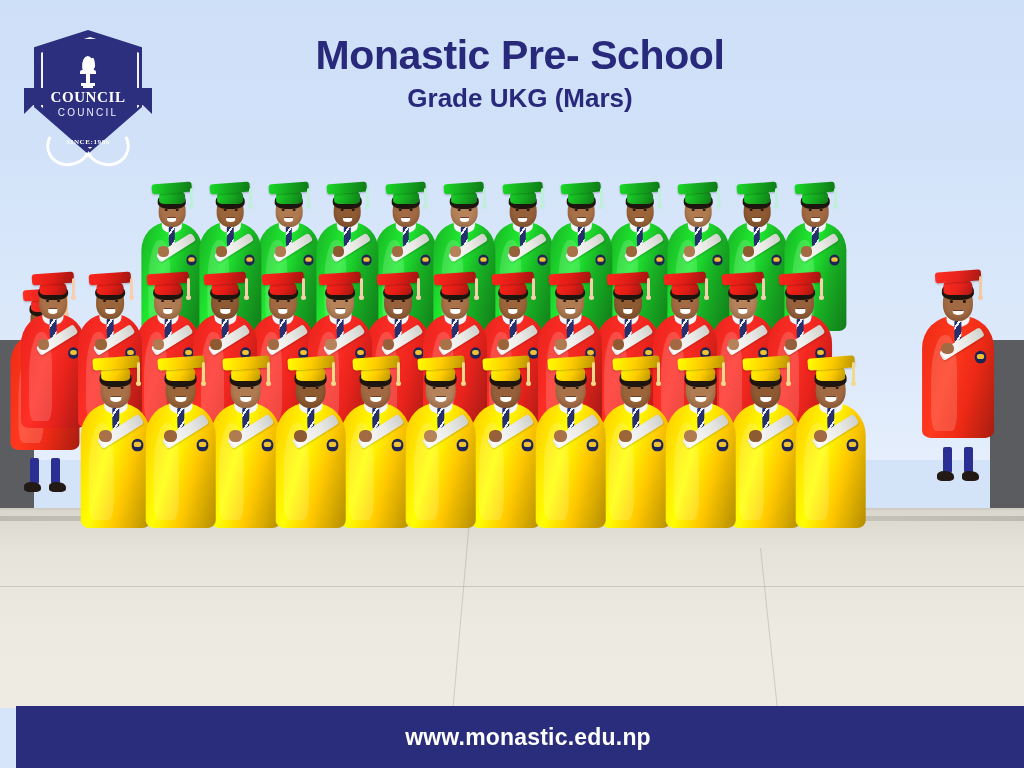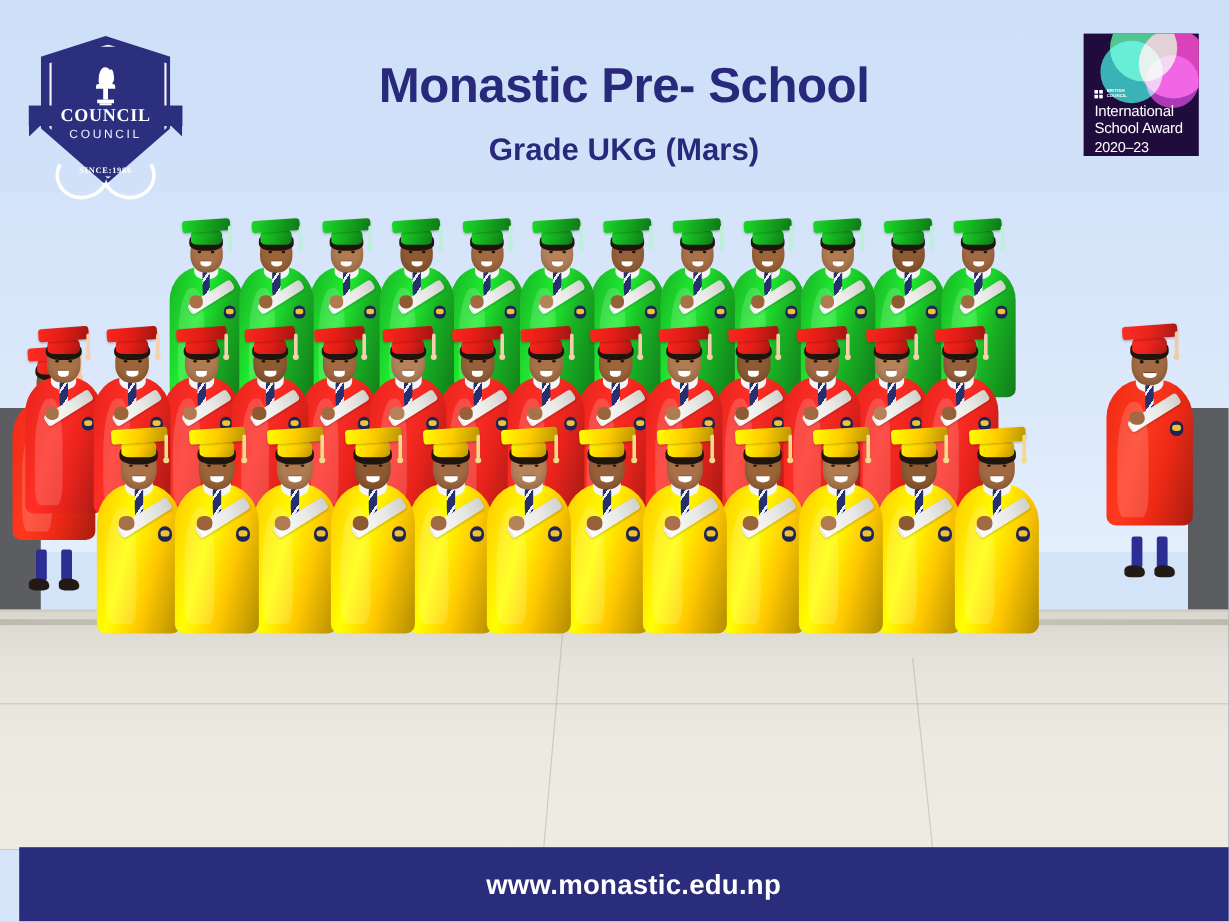--- a/index.html
+++ b/index.html
@@ -74,21 +74,21 @@
   .wreath-l{left:0;border-color:transparent transparent #fff #fff;transform:rotate(-18deg);}
   .wreath-r{right:0;border-color:transparent #fff #fff transparent;transform:rotate(18deg);}
   .wreath-star{
     position:absolute;left:38px;top:26px;color:#fff;font-size:10px;line-height:10px;
   }
 
   
   #title-block{position:absolute;left:240px;top:34px;width:560px;text-align:center;}
   #main-title{
     color:#28297b;font-size:41px;font-weight:bold;line-height:1.06;
-    letter-spacing:-.4px;margin:16px;
+    letter-spacing:-.4px;margin:0;
   }
   #subtitle-1{color:#28297b;font-size:26px;font-weight:bold;margin-top:6px;line-height:1.18;}
   #subtitle-2{color:#28297b;font-size:26px;font-weight:bold;line-height:1.18;}
 
   
   #award-badge{
     position:absolute;left:903px;top:28px;width:96px;height:102px;
     background:#1f0b3c;overflow:hidden;
   }
   .bc-circ{position:absolute;border-radius:50%;mix-blend-mode:screen;}
@@ -235,40 +235,20 @@
         <div class="crest-sub">COUNCIL</div>
         <div class="crest-since">SINCE:1986</div>
       </div>
     </div>
 
     <div id="title-block">
       <div id="main-title">Monastic Pre- School</div>
       <div id="subtitle-1">Grade UKG (Mars)</div>
     </div>
 
-    <div id="award-badge">
-      <span class="bc-circ bc-c1"></span>
-      <span class="bc-circ bc-c2"></span>
-      <span class="bc-circ bc-c3"></span>
-      <span class="bc-circ bc-c4"></span>
-      <div class="bc-logo">
-        <span class="bc-squares">
-          <i></i>
-            <i></i>
-            <i></i>
-            <i></i>
-        </span>
-        <span class="bc-logo-txt">
-          <span class="bc-line">BRITISH</span>
-          <span class="bc-line">COUNCIL</span>
-        </span>
-      </div>
-      <div class="bc-title">International School Award</div>
-      <div class="bc-years">2020–23</div>
-    </div>
   </div>
 
   <div id="photo">
     <div class="backdrop-sky"></div>
     <div class="backdrop-grey-l"></div>
     <div class="backdrop-grey-r"></div>
     <div class="floor">
       <span class="floor-seam fs1"></span>
       <span class="floor-seam fs2"></span>
       <span class="floor-seam fs3"></span>

